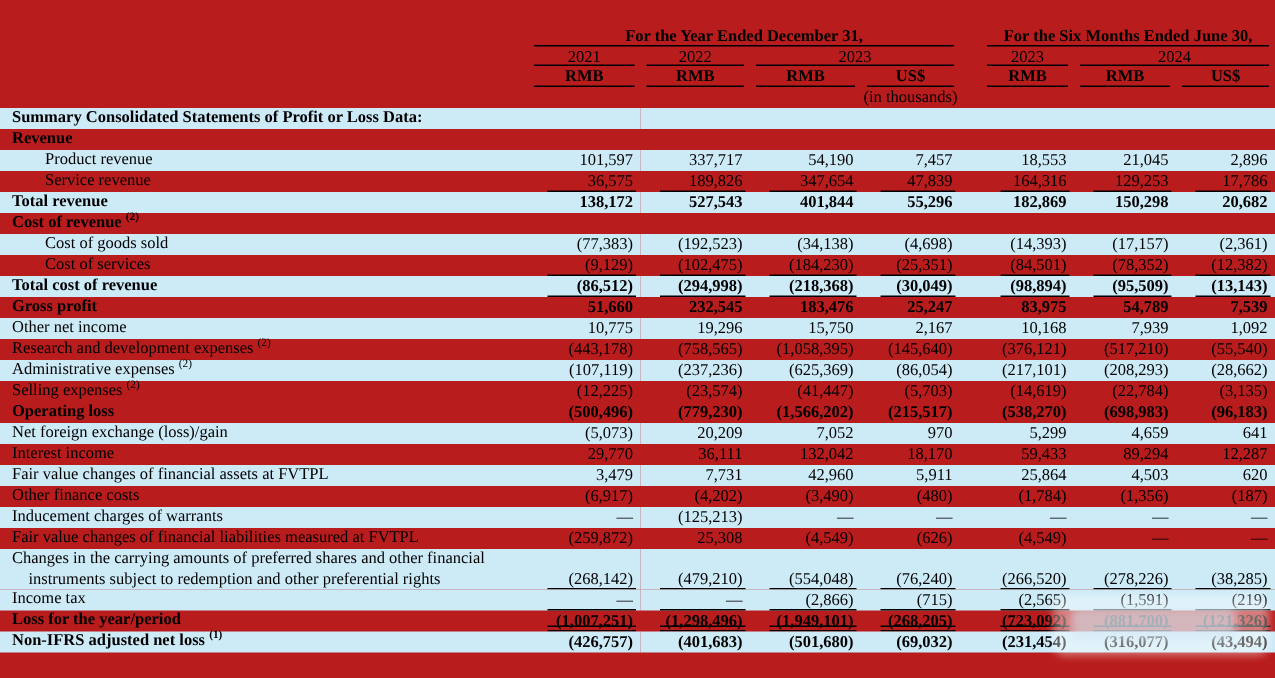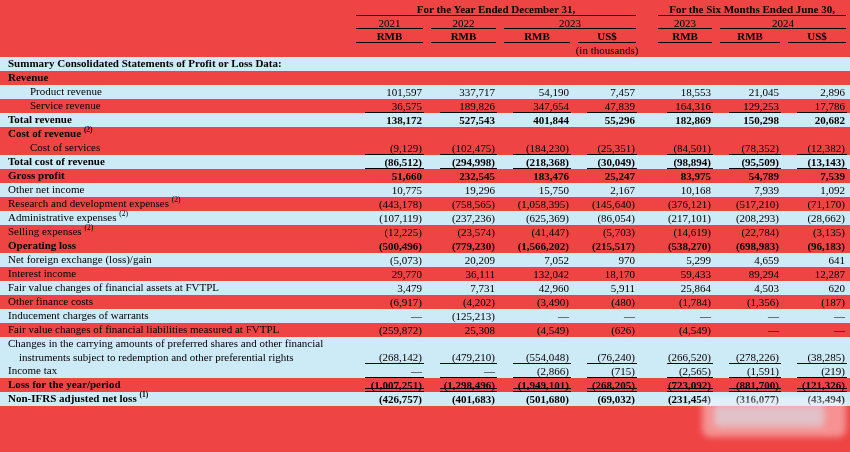--- a/index.html
+++ b/index.html
@@ -1,19 +1,19 @@
 <!DOCTYPE html>
 <html><head>
 <meta charset="utf-8">
 <style>
   html,body { margin:0; padding:0; background:#fff; }
   .page {
     position:relative; width:850px; height:452px; box-sizing:border-box;
-    background:#ef4444; color:#000; font-family:"Liberation Serif", serif;
-    padding-top:3px; overflow:hidden;
+    background:#b91c1c; color:#000; font-family:"Liberation Serif", serif;
+    padding-top:18px; overflow:hidden;
   }
   table.fin { table-layout:fixed; width:850px; border-collapse:collapse; border-spacing:0; }
   td { padding:0; font-size:11px; line-height:13.5px; vertical-align:bottom; }
   thead tr { height:13px; }
   tbody tr { height:14px; }
   .grp { font-weight:bold; text-align:center; white-space:nowrap; }
   .yr  { font-weight:normal; text-align:center; }
   .unit{ font-weight:bold; text-align:center; }
   .note{ font-weight:normal; text-align:center; white-space:nowrap; overflow:visible; }
   
@@ -158,20 +158,31 @@
           <td class="lbl"><span>Cost of revenue</span> <sup>(2)</sup></td>
           <td class="num"></td>
           <td class="num"></td>
           <td class="num"></td>
           <td class="num"></td>
           <td></td>
           <td class="num"></td>
           <td class="num"></td>
           <td class="num"></td>
         </tr>
+        <tr class="shaded">
+          <td class="lbl ind"><span>Cost of goods sold</span></td>
+          <td class="num">(77,383)</td>
+          <td class="num">(192,523)</td>
+          <td class="num">(34,138)</td>
+          <td class="num">(4,698)</td>
+          <td></td>
+          <td class="num">(14,393)</td>
+          <td class="num">(17,157)</td>
+          <td class="num">(2,361)</td>
+        </tr>
         <tr>
           <td class="lbl ind"><span>Cost of services</span></td>
           <td class="num u">(9,129)</td>
           <td class="num u">(102,475)</td>
           <td class="num u">(184,230)</td>
           <td class="num u">(25,351)</td>
           <td></td>
           <td class="num u">(84,501)</td>
           <td class="num u">(78,352)</td>
           <td class="num u">(12,382)</td>
@@ -211,21 +222,21 @@
         </tr>
         <tr>
           <td class="lbl"><span>Research and development expenses</span> <sup>(2)</sup></td>
           <td class="num">(443,178)</td>
           <td class="num">(758,565)</td>
           <td class="num">(1,058,395)</td>
           <td class="num">(145,640)</td>
           <td></td>
           <td class="num">(376,121)</td>
           <td class="num">(517,210)</td>
-          <td class="num">(71,170)</td>
+          <td class="num">(55,540)</td>
         </tr>
         <tr class="shaded">
           <td class="lbl"><span>Administrative expenses</span> <sup>(2)</sup></td>
           <td class="num">(107,119)</td>
           <td class="num">(237,236)</td>
           <td class="num">(625,369)</td>
           <td class="num">(86,054)</td>
           <td></td>
           <td class="num">(217,101)</td>
           <td class="num">(208,293)</td>

